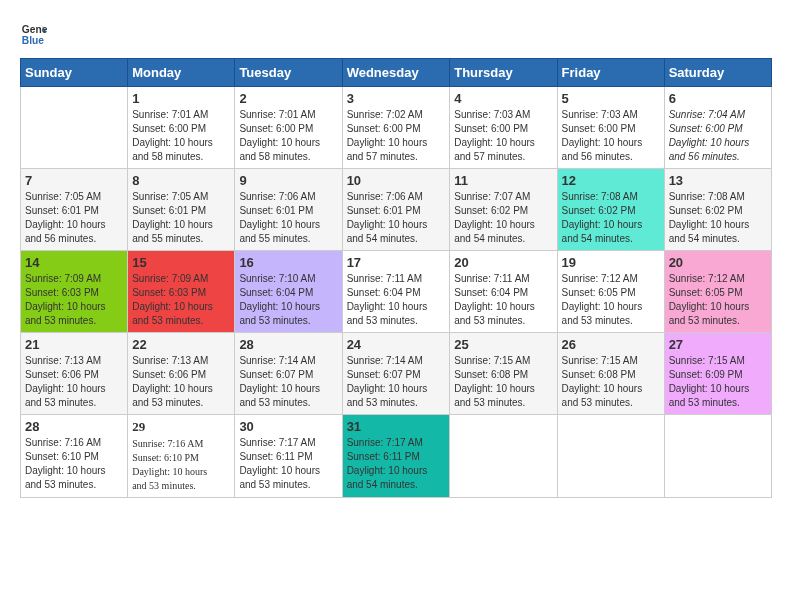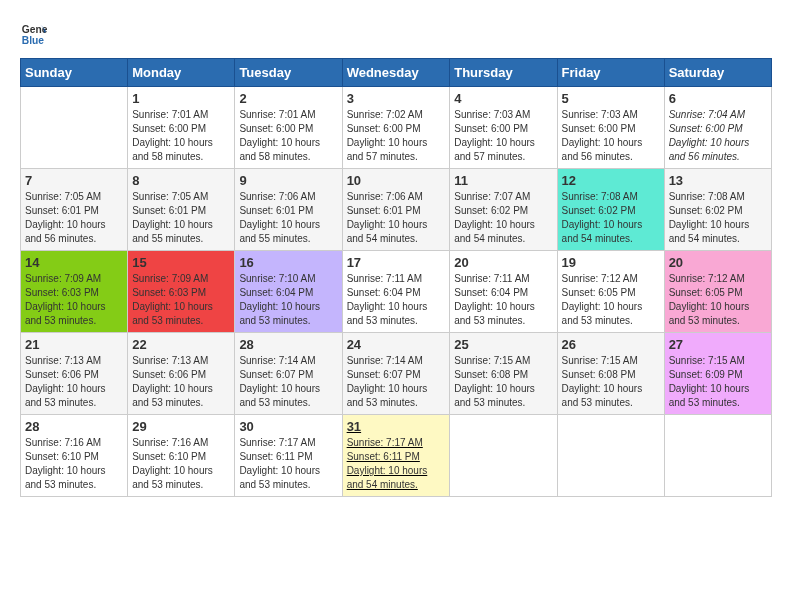--- a/index.html
+++ b/index.html
@@ -318,35 +318,35 @@
         </td>
       </tr>
       <tr>
         <td style="background-color: rgb(255, 255, 255); margin-top: 28px;">
           <span class="day-number">28</span>
           <div class="day-info" style="white-space: pre-line;">Sunrise: 7:16 AM
 Sunset: 6:10 PM
 Daylight: 10 hours
 and 53 minutes.</div>
         </td>
-        <td style="background-color: rgb(255, 255, 255);">
+        <td style="background-color: rgb(255, 255, 255); font-family: Liberation Serif, serif;">
           <span class="day-number">29</span>
           <div class="day-info" style="white-space: pre-line;">Sunrise: 7:16 AM
 Sunset: 6:10 PM
 Daylight: 10 hours
 and 53 minutes.</div>
         </td>
         <td style="background-color: rgb(255, 255, 255);">
           <span class="day-number">30</span>
           <div class="day-info" style="white-space: pre-line;">Sunrise: 7:17 AM
 Sunset: 6:11 PM
 Daylight: 10 hours
 and 53 minutes.</div>
         </td>
-        <td style="background-color: #fef9c3; text-decoration: underline;">
+        <td style="background-color: #14b8a6;">
           <span class="day-number">31</span>
           <div class="day-info" style="white-space: pre-line;">Sunrise: 7:17 AM
 Sunset: 6:11 PM
 Daylight: 10 hours
 and 54 minutes.</div>
         </td>
         <td class="empty-cell"></td>
         <td class="empty-cell"></td>
         <td class="empty-cell"></td>
       </tr>

